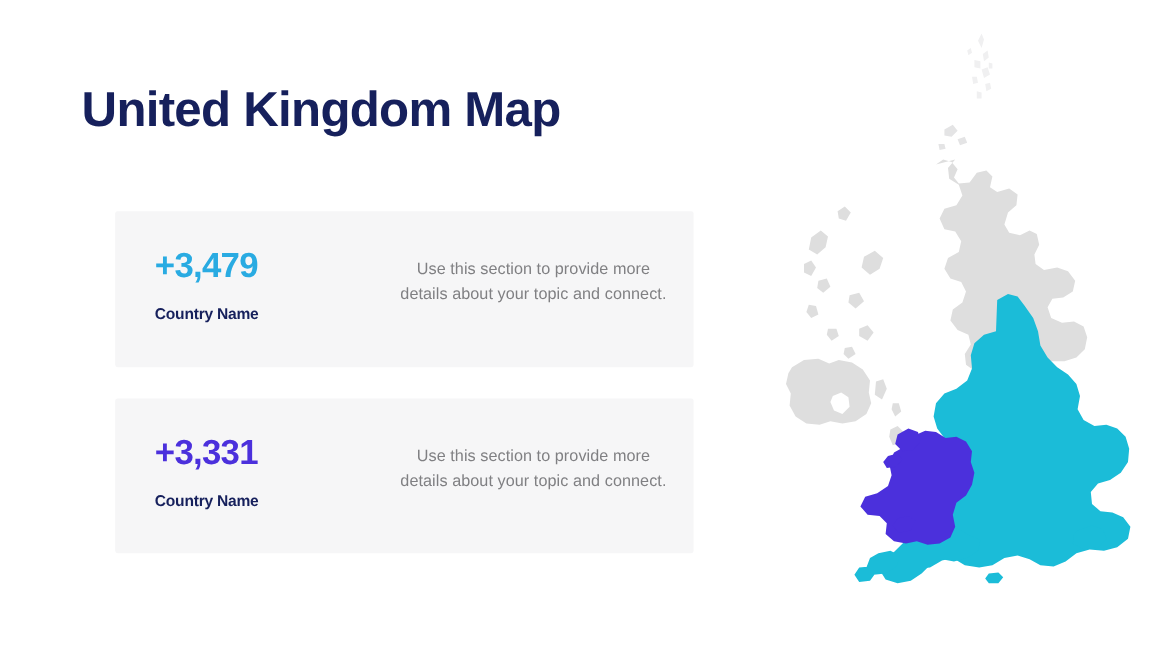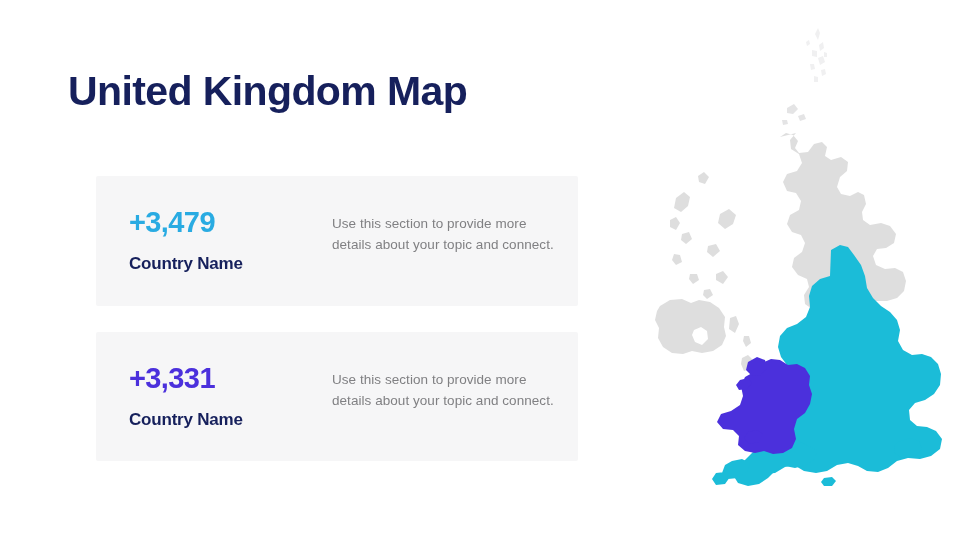--- a/index.html
+++ b/index.html
@@ -55,35 +55,36 @@
   }
   .stat-value {
     font-size: 29px;
     font-weight: 700;
     letter-spacing: -0.6px;
     line-height: 1.1;
     white-space: nowrap;
   }
   .stat-label {
     margin-top: 15px;
-    font-size: 17px;
+    font-size: 13px;
     font-weight: 700;
     letter-spacing: -0.2px;
     color: #16205c;
     white-space: nowrap;
   }
   .stat-desc {
     position: absolute;
     left: 236px;
     top: 37px;
     width: 225px;
     font-size: 13.5px;
     line-height: 21px;
     color: #808083;
     letter-spacing: 0.05px;
+    text-align: center;
   }
 
   
   #uk-map {
     position: absolute;
     left: 612px;
     top: 18px;
     width: 360px;
     height: 505px;
   }

